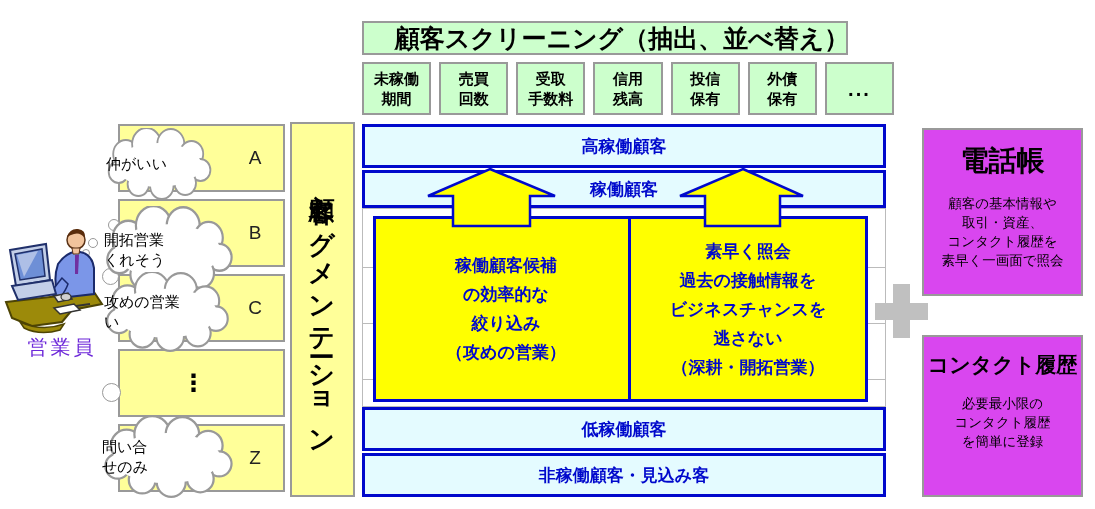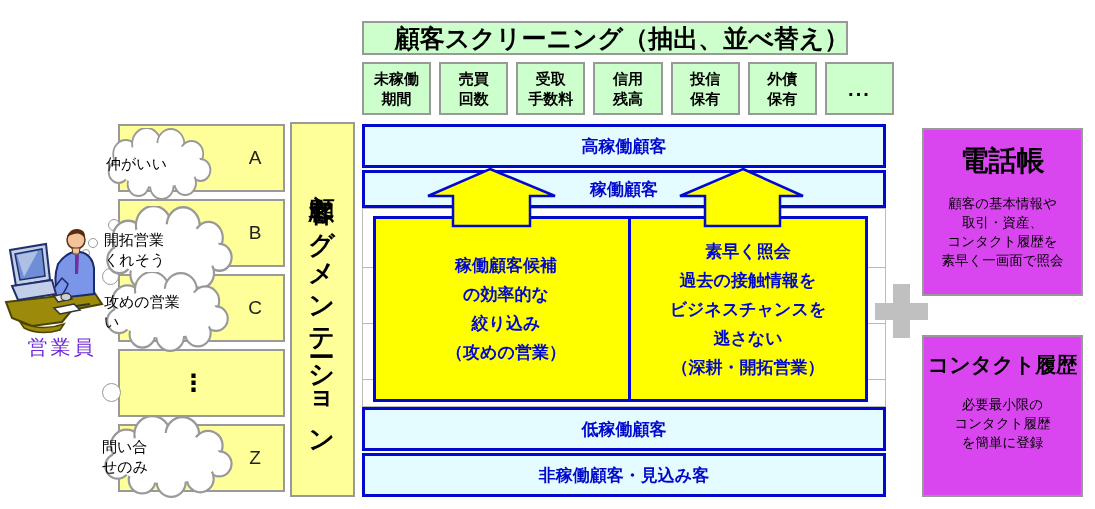--- a/index.html
+++ b/index.html
@@ -253,21 +253,21 @@
     <div class="tool-title-lg">電話帳</div>
     <div class="tool-line">顧客の基本情報や</div>
     <div class="tool-line">取引・資産、</div>
     <div class="tool-line">コンタクト履歴を</div>
     <div class="tool-line">素早く一画面で照会</div>
   </div>
 
   <div class="abs plus-h"></div>
   <div class="abs plus-v"></div>
 
-  <div class="abs tool-box" style="top:335px;height:162px;">
+  <div class="abs tool-box" style="top:335px;height:162px;font-family:Liberation Mono, monospace;">
     <div class="tool-title-sm">コンタクト履歴</div>
     <div class="tool-line">必要最小限の</div>
     <div class="tool-line">コンタクト履歴</div>
     <div class="tool-line">を簡単に登録</div>
   </div>
 
   <svg class="abs" style="left:2px;top:222px;width:104px;height:112px;" viewBox="0 0 104 112">
 
     <path d="M4 80 L92 70 L100 82 L70 88 L60 100 L30 104 L10 96 Z" fill="#9c8a0a" stroke="#4d4404" stroke-width="2"></path>
     <path d="M18 100 Q40 110 62 102 L58 108 Q38 114 22 106 Z" fill="#9c8a0a" stroke="#4d4404" stroke-width="1.5"></path>

